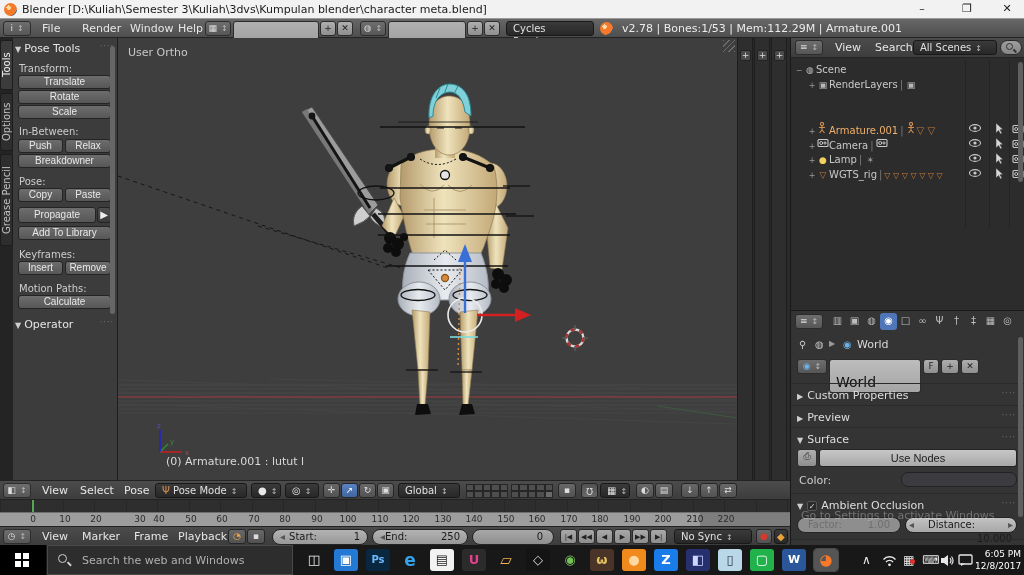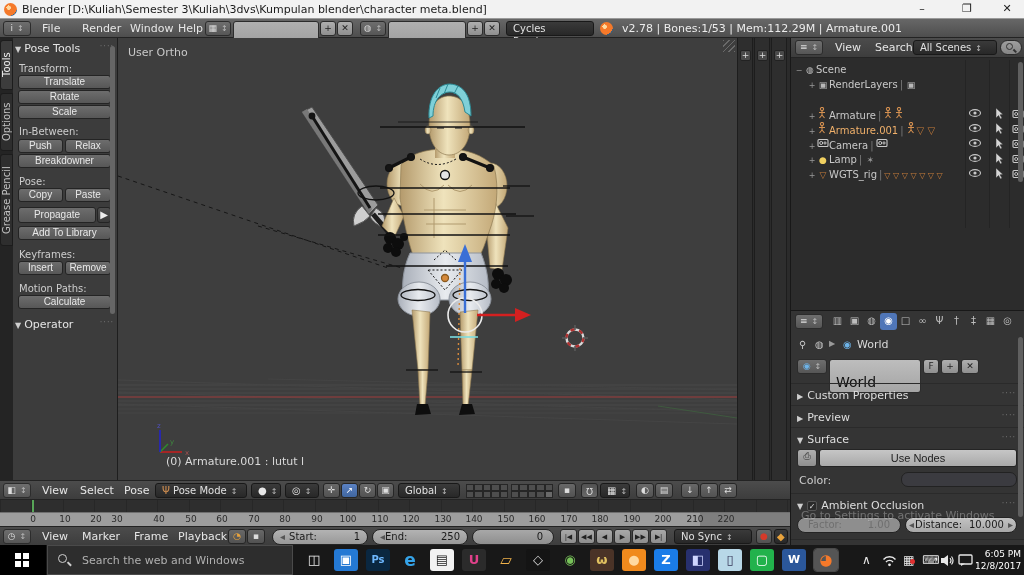--- a/index.html
+++ b/index.html
@@ -377,38 +377,20 @@
           <span class="mag"></span>
         </span>
     </div>
 
     <div class="orow" style="top:39px">
       <span style="padding-left:16px"><span class="exp">+</span><span class="oicon" style="color:#b8b8b8">▣</span><span>RenderLayers</span><span class="osep">|</span><span class="oicon" style="color:#b8b8b8">▣</span></span>
     </div>
     <div class="orow" style="top:24px">
       <span style="padding-left:3px"><span class="exp">−</span><span class="oicon" style="color:#c8c8c8">◍</span><span>Scene</span></span>
     </div>
-    <div class="orow" style="top:69px">
-      <span style="padding-left:16px"><span class="exp">+</span><svg class="oicon" width="11" height="12">
-            <use href="#person-i"></use>
-          </svg><span>Armature</span><span class="osep">|</span><svg width="11" height="12">
-            <use href="#person-i"></use>
-          </svg><svg width="11" height="12">
-            <use href="#person-i"></use>
-          </svg></span>
-      <svg class="octl" style="left:178px">
-          <use href="#eye-i"></use>
-        </svg>
-      <svg class="octl" style="left:202px">
-          <use href="#cursor-i"></use>
-        </svg>
-      <svg class="octl" style="left:221px">
-          <use href="#camr-i"></use>
-        </svg>
-    </div>
     <div class="orow" style="top:84px;color:#f0b06a">
       <span style="padding-left:16px"><span class="exp">+</span><svg class="oicon" width="11" height="12">
             <use href="#person-i"></use>
           </svg><span>Armature.001</span><span class="osep">|</span><svg width="11" height="12">
             <use href="#person-i"></use>
           </svg><span style="color:#c87d3a">▽ ▽</span></span>
       <svg class="octl" style="left:178px">
           <use href="#eye-i"></use>
         </svg>
       <svg class="octl" style="left:202px">
@@ -503,21 +485,21 @@
     <span class="sqbtn" style="left:6px;top:138px;width:20px;height:18px">⎙</span>
     <button class="tbtn" style="position:absolute;left:28px;top:138px;width:198px;height:18px;background:linear-gradient(#c6c6c6,#a9a9a9);color:#1d1d1d;font-size:11px;line-height:16px">Use Nodes</button>
     <span style="position:absolute;left:8px;top:163px;color:#cdcdcd">Color:</span>
     <span style="position:absolute;left:110px;top:161px;width:116px;height:15px;background:#3b3b40;border:1px solid #222;border-radius:7px"></span>
 
     <span class="pline" style="top:182px"></span>
     <span class="phdr" style="top:188px"><span class="tri">▼</span><span class="aochk">✓</span><span>Ambient Occlusion</span></span>
     <span class="dots" style="top:188px;right:8px">····</span>
 
     <span class="slider" style="left:6px;top:206px;width:104px;background:#8e8e8e;color:#6f6f6f"><span style="margin-left:10px">Factor:</span><span style="float:right;margin-right:10px">1.00</span></span>
-    <span class="slider" style="left:114px;top:206px;width:112px;background:linear-gradient(#c2c2c2,#a8a8a8);color:#1a1a1a"><span style="margin-left:3px;color:#555">◂</span><span style="margin-left:1px">Distance:</span><span style="float:right;margin-right:3px;color:#555">▸</span><span style="float:right;margin-right:4px">10.000</span></span>
+    <span class="slider" style="left:114px;top:206px;width:112px;background:linear-gradient(#c2c2c2,#a8a8a8);color:#1a1a1a"><span style="margin-left:3px;color:#555">◂</span><span style="margin-left:14px">Distance:</span><span style="float:right;margin-right:3px;color:#555">▸</span><span style="float:right;margin-right:4px">10.000</span></span>
 
     <span class="pline" style="top:228px"></span>
     <span class="phdr" style="top:233px"><span class="tri">▶</span><span>Ray Visibility</span></span>
     <span class="dots" style="top:233px;right:8px">····</span>
 
     <span id="props-scroll"></span>
     <span id="watermark2">Go to Settings to activate Windows</span>
   </div>
 
   <div id="v3dhdr" class="abs">
@@ -568,21 +550,21 @@
   </div>
 
   <div id="tl-tracks" class="abs">
     <span id="tl-curframe"></span>
   </div>
   <div id="tl-ruler" class="abs">
     <span class="dim"></span>
     <span class="rnum" style="left:33px">0</span>
     <span class="rnum" style="left:65px">10</span>
     <span class="rnum" style="left:96px">20</span>
-    <span class="rnum" style="left:117px">30</span>
+    <span class="rnum" style="left:140px">30</span>
     <span class="rnum" style="left:159px">40</span>
     <span class="rnum" style="left:191px">50</span>
     <span class="rnum" style="left:222px">60</span>
     <span class="rnum" style="left:254px">70</span>
     <span class="rnum" style="left:285px">80</span>
     <span class="rnum" style="left:317px">90</span>
     <span class="rnum" style="left:348px">100</span>
     <span class="rnum" style="left:380px">110</span>
     <span class="rnum" style="left:411px">120</span>
     <span class="rnum" style="left:443px">130</span>

